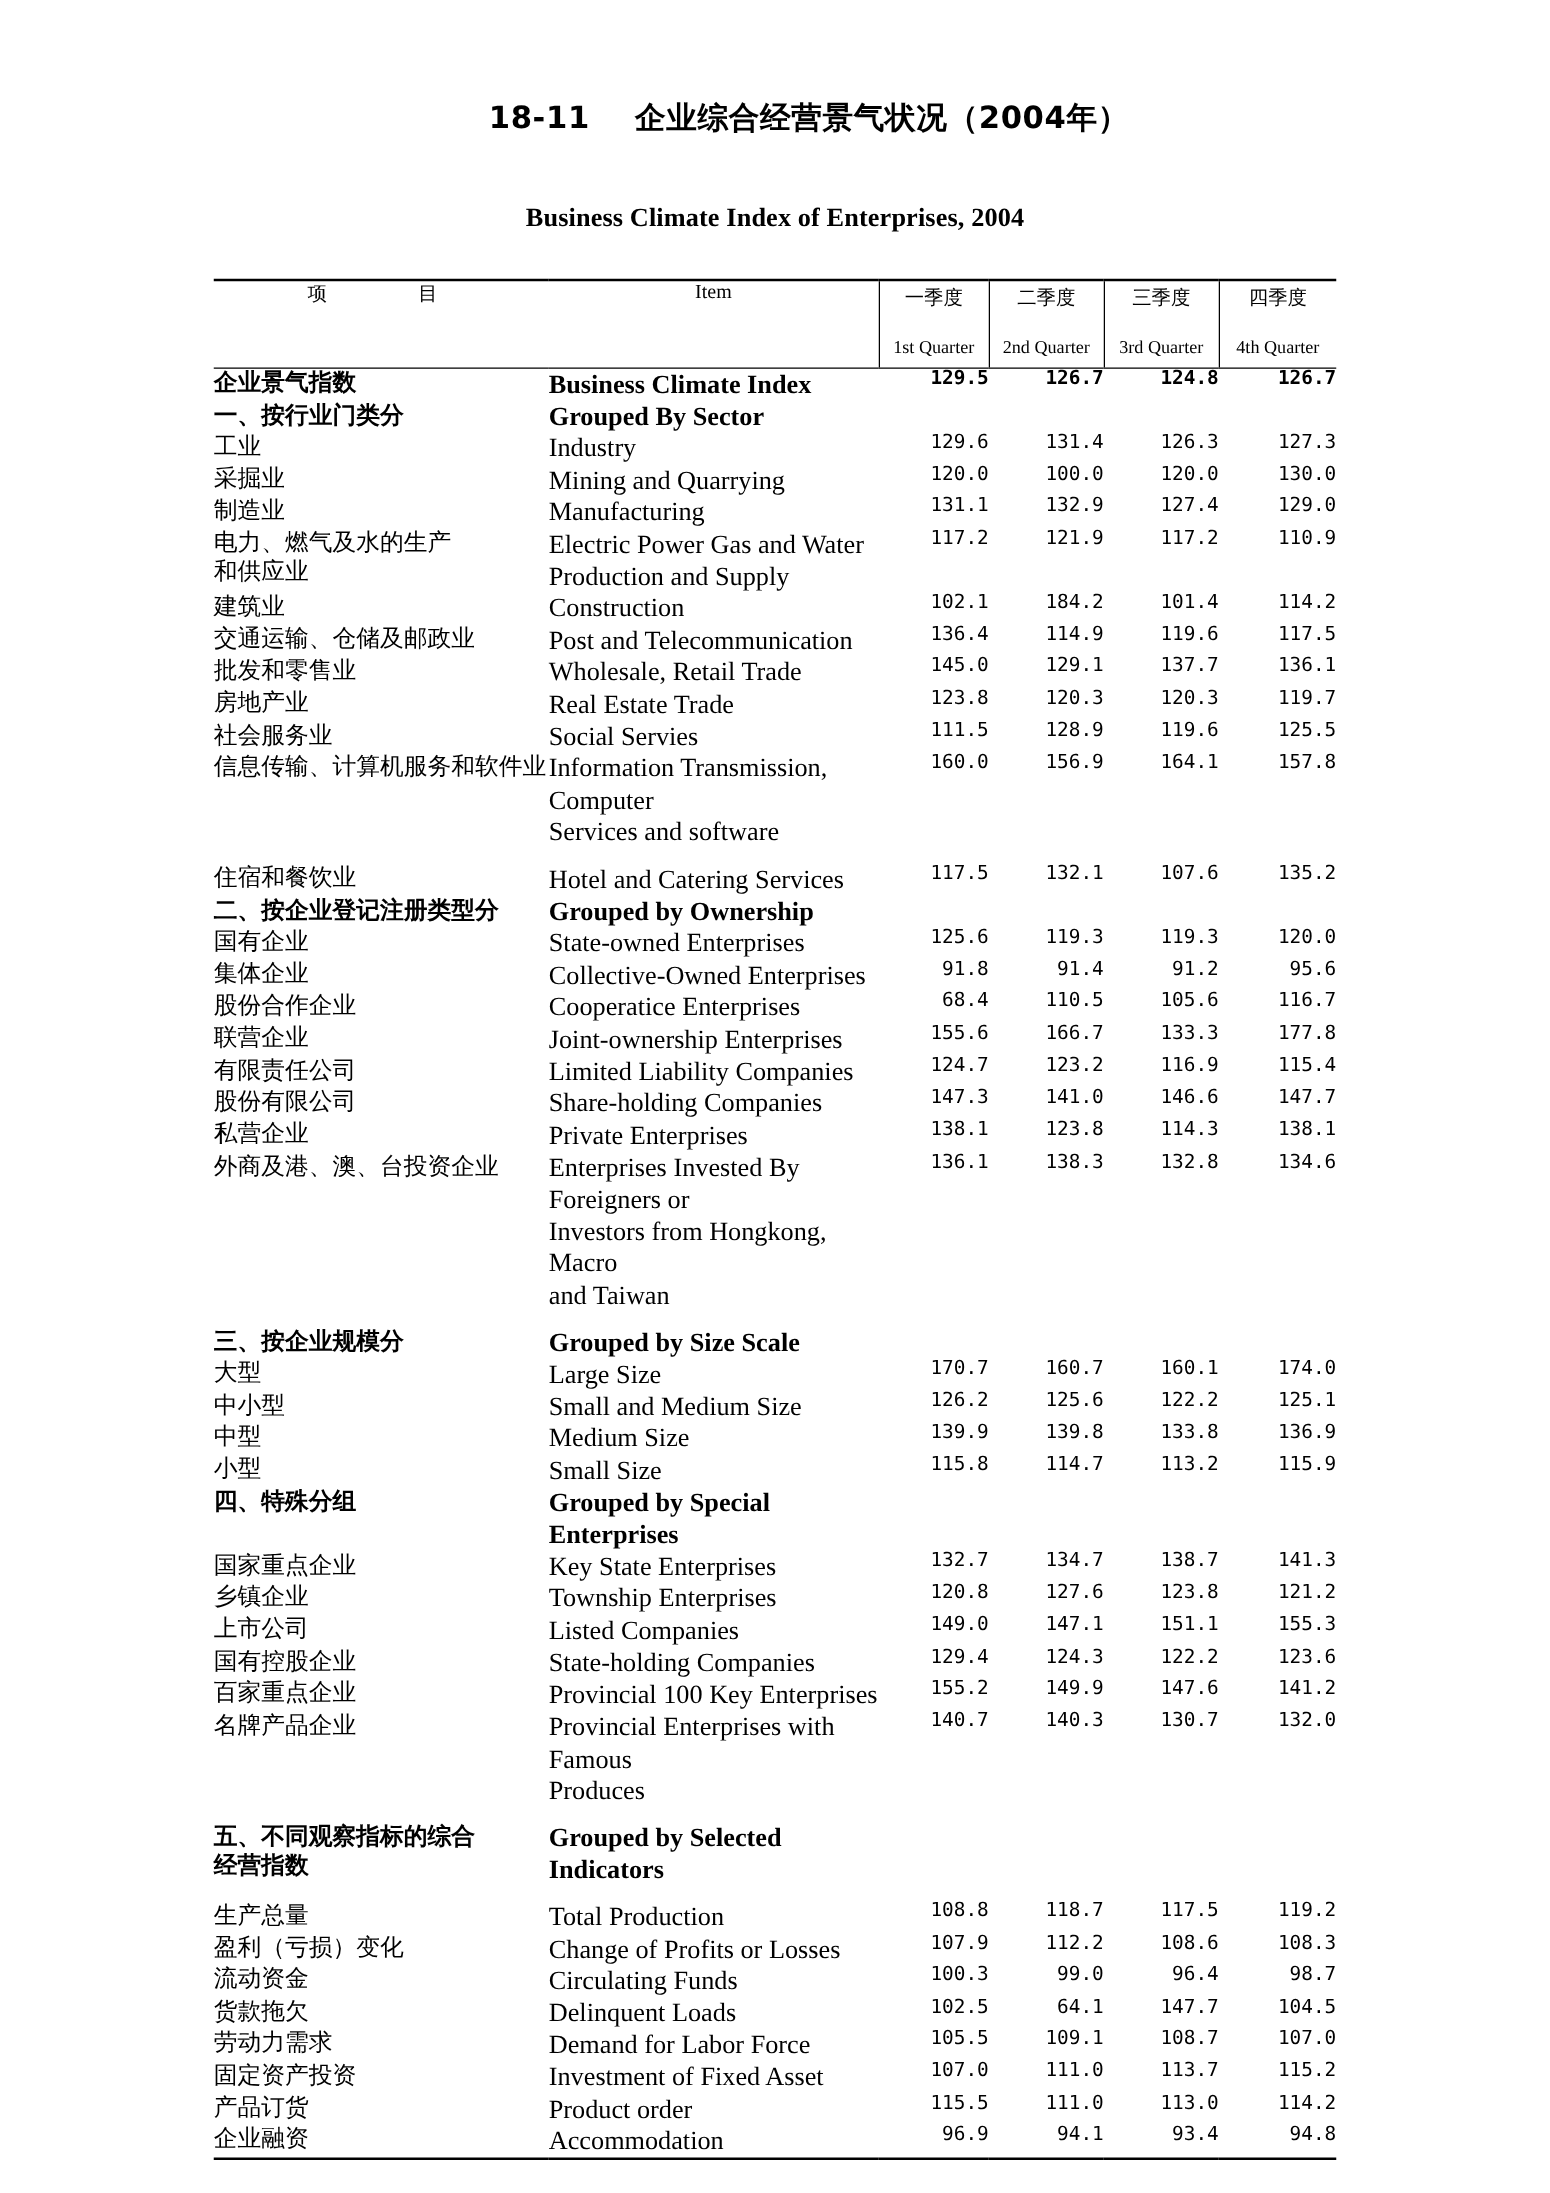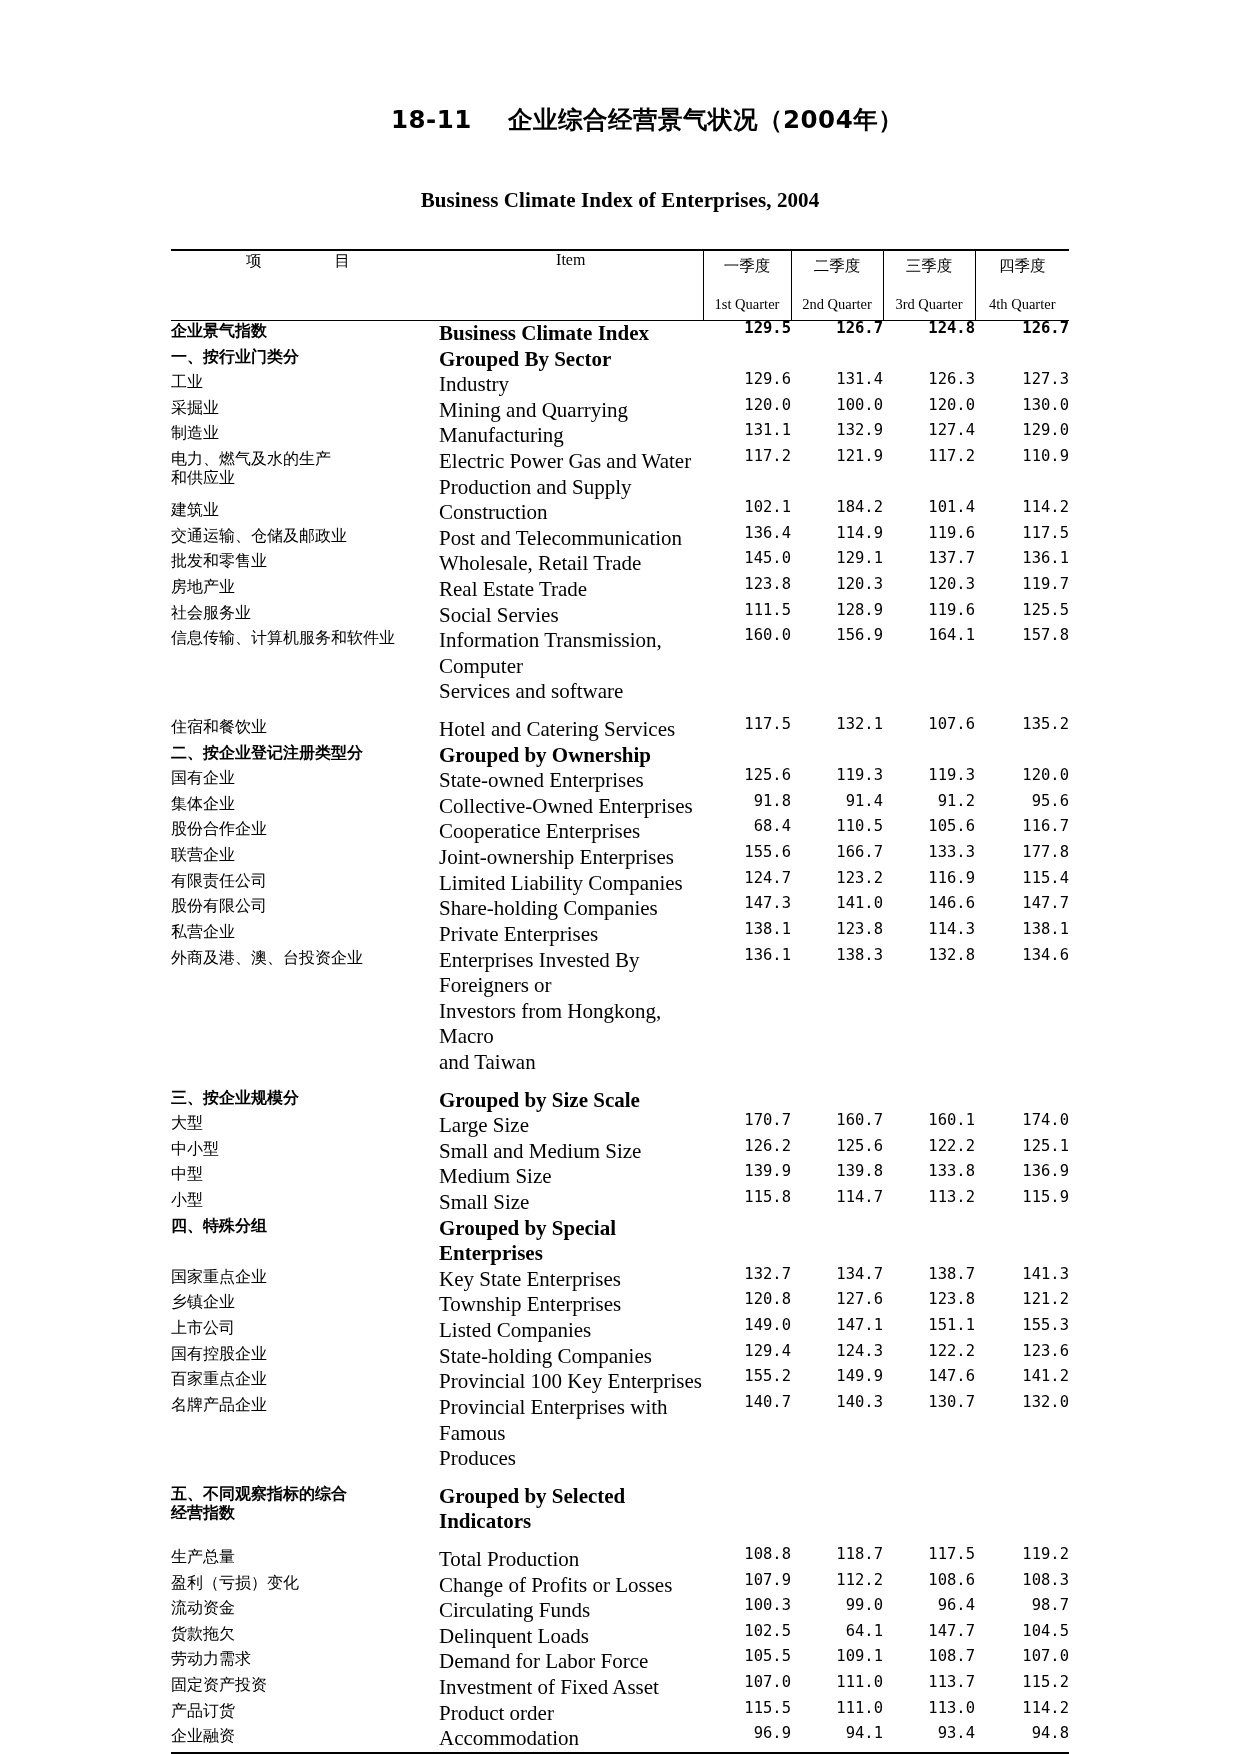--- a/index.html
+++ b/index.html
@@ -16,21 +16,21 @@
   }
   .page {
     width: 1240px;
     height: 1754px;
     box-sizing: border-box;
     padding: 0;
     position: relative;
   }
   .title-block {
     text-align: center;
-    padding-top: 72px;
+    padding-top: 46px;
   }
   .title-cn {
     font-family: "DejaVu Sans", "Liberation Sans", sans-serif;
     font-weight: bold;
     font-size: 24.5px;
     letter-spacing: 0.5px;
     line-height: 1.3;
     white-space: pre;
   }
   .title-en {
@@ -83,21 +83,21 @@
     font-size: 16px;
   }
   .qcell {
     text-align: center;
     border-left: 1.3px solid #000;
     font-size: 15px;
     line-height: 1.28;
     padding: 5px 0 6px 0 !important;
   }
   .qcell .q-cn {
-    font-family: Liberation Sans, sans-serif;
+    font-family: Liberation Mono, monospace;
     font-size: 15.5px;
     display: block;
   }
   .qcell .q-en {
     font-family: "Liberation Serif", "DejaVu Serif", serif;
     font-size: 14.5px;
     display: block;
     margin-top: 20px;
   }
   .hdr-left-pad {
@@ -106,21 +106,21 @@
 
   
   tbody tr td {
     font-size: 15.5px;
     line-height: 1.0;
     padding-top: 5.5px;
     padding-bottom: 5.5px;
   }
   td.cn {
     font-family: "DejaVu Sans", "Liberation Sans", sans-serif;
-    font-size: 16px;
+    font-size: 19px;
     white-space: pre-line;
     line-height: 1.22;
   }
   td.en {
     font-family: "Liberation Serif", "DejaVu Serif", serif;
     font-size: 21px;
     white-space: pre-line;
     line-height: 1.22;
   }
   td.num {

